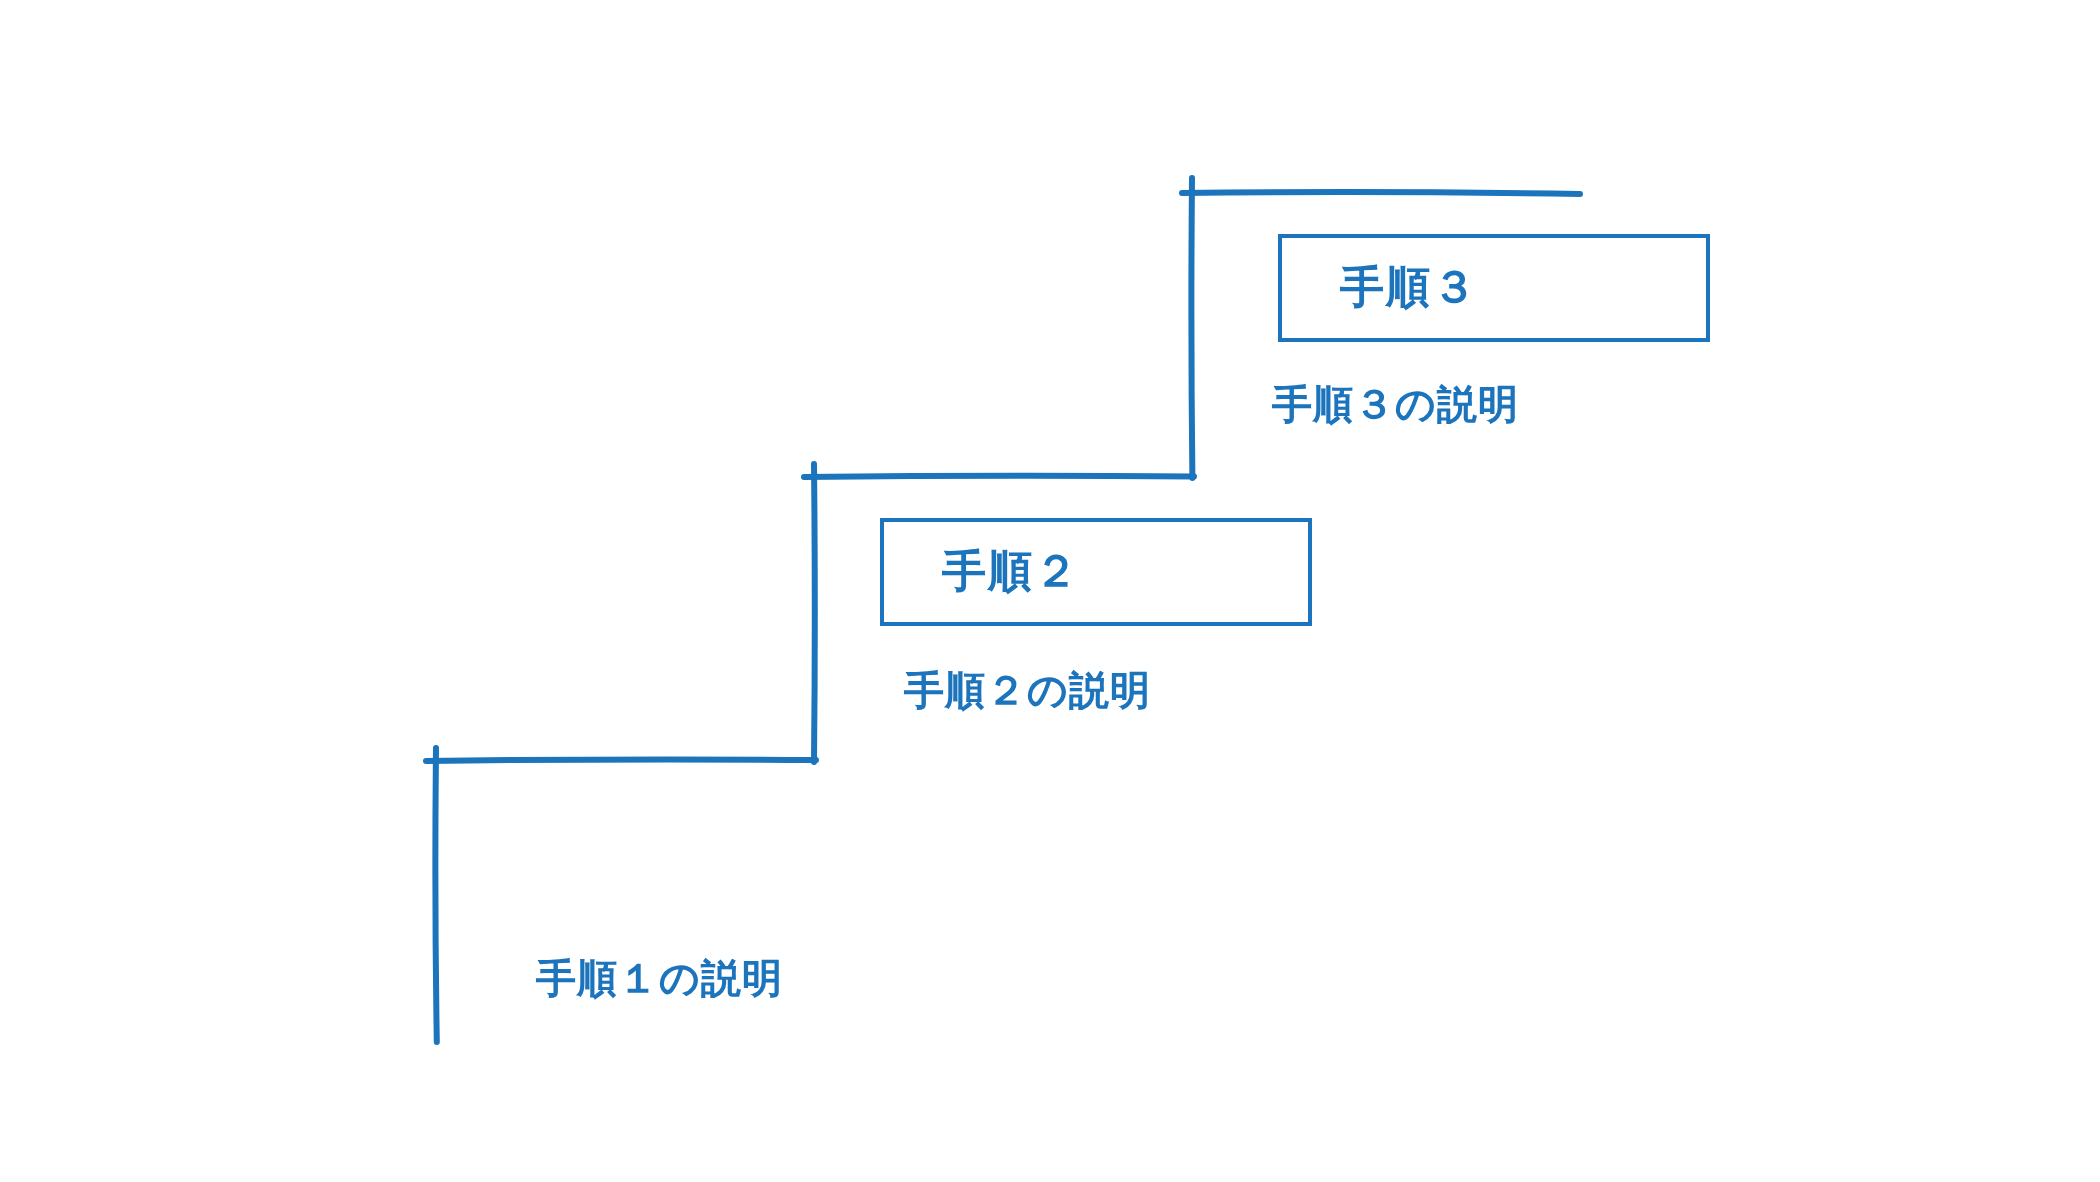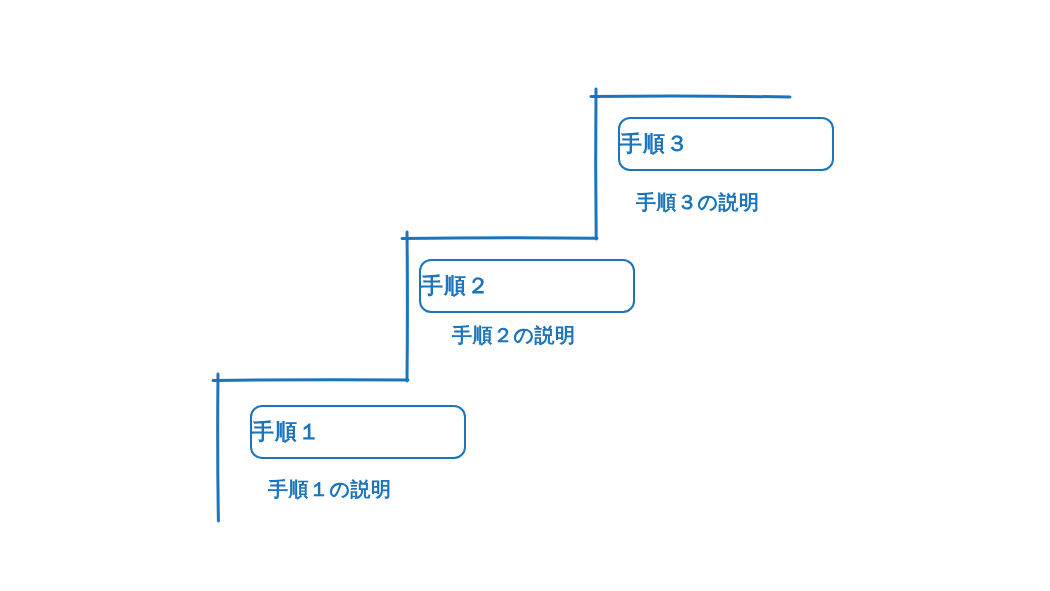--- a/index.html
+++ b/index.html
@@ -29,23 +29,25 @@
     stroke-width: 3;
     stroke-linecap: round;
   }
   .step-box {
     position: absolute;
     width: 216px;
     height: 54px;
     box-sizing: border-box;
     background: var(--bg);
     border: 2.5px solid var(--accent);
-    border-radius: 12px;
+    border-radius: 0;
     display: flex;
     align-items: center;
+    padding-left: 29px;
+    margin-left: 21px;
   }
   .step-title {
     color: var(--accent);
     font-size: 22px;
     font-weight: 600;
     letter-spacing: 1px;
     white-space: nowrap;
   }
   .step-desc {
     position: absolute;
@@ -66,28 +68,25 @@
     <path d="M218 374 Q217.2 448 218.4 521"></path>
     <path d="M213 380.5 Q310 379.2 408 380"></path>
 
     <path d="M407 232 Q407.8 306 407 381"></path>
     <path d="M402 238.5 Q500 237.4 597 238.2"></path>
 
     <path d="M596 89 Q595.3 164 596.2 239"></path>
     <path d="M591 96.5 Q690 95.4 790 97"></path>
   </svg>
 
-  <div class="step-box" style="left:250px; top:405px;">
-    <span class="step-title">手順１</span>
-  </div>
   <div class="step-desc" style="left:268px; top:476px;text-align:right;">手順１の説明</div>
 
   <div class="step-box" style="left:419px; top:259px;">
     <span class="step-title">手順２</span>
   </div>
-  <div class="step-desc" style="left:452px; top:322px;">手順２の説明</div>
+  <div class="step-desc" style="left:452px; top:332px;">手順２の説明</div>
 
   <div class="step-box" style="left:618px; top:117px;">
     <span class="step-title">手順３</span>
   </div>
   <div class="step-desc" style="left:636px; top:189px;">手順３の説明</div>
 
 </div>
 
 </body></html>

